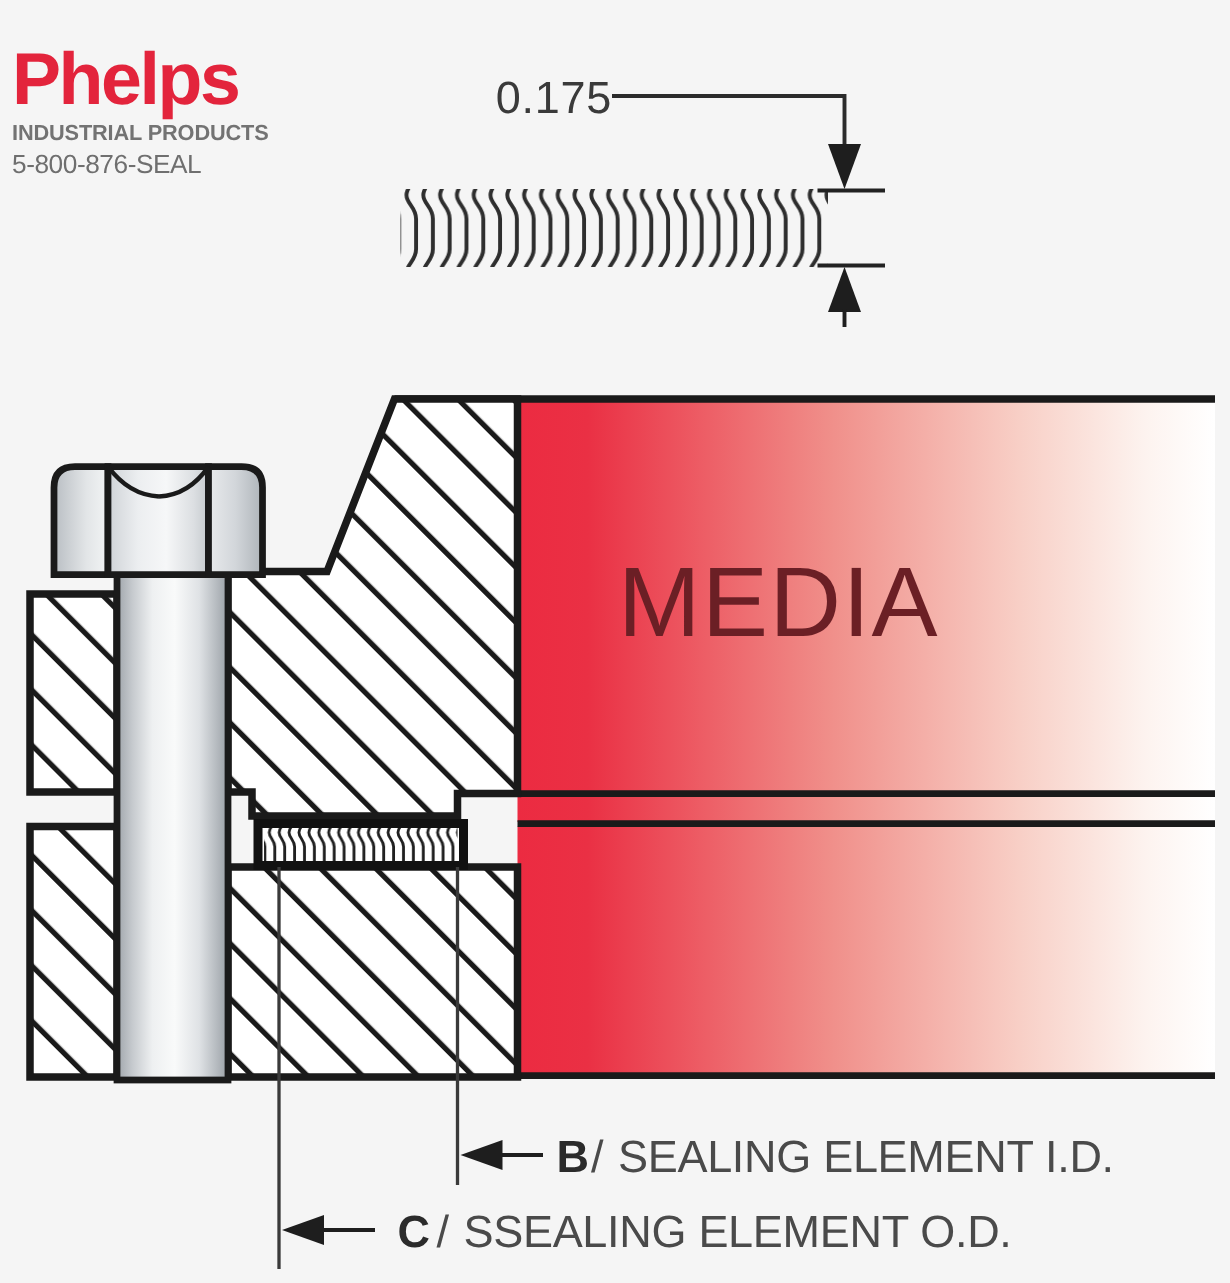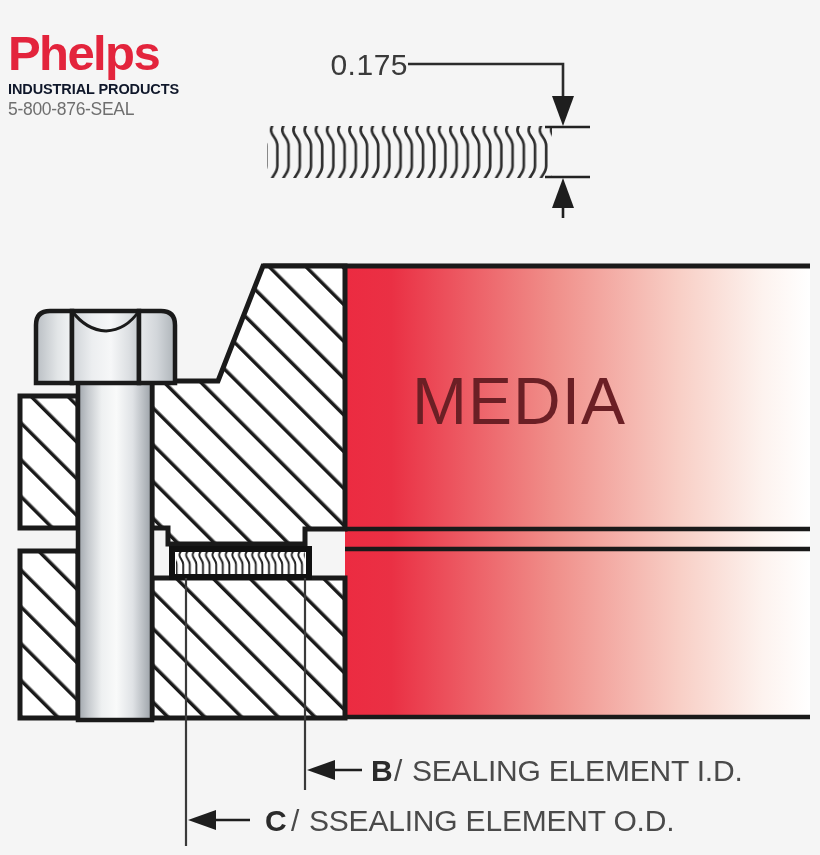--- a/index.html
+++ b/index.html
@@ -40,21 +40,21 @@
     letter-spacing: -1.6px;
     color: #e3243c;
     margin: 0;
   }
   #logo-tag {
     font-family: "Liberation Sans", sans-serif;
     font-weight: bold;
     font-size: 14.5px;
     line-height: 17px;
     letter-spacing: -0.1px;
-    color: #0f172a;
+    color: #737373;
     margin: 3px 0 0 0;
   }
   #logo-phone {
     font-family: "Liberation Sans", sans-serif;
     font-weight: normal;
     font-size: 17.5px;
     line-height: 20px;
     letter-spacing: -0.3px;
     color: #6f6f6f;
     margin: 1px 0 0 0;

